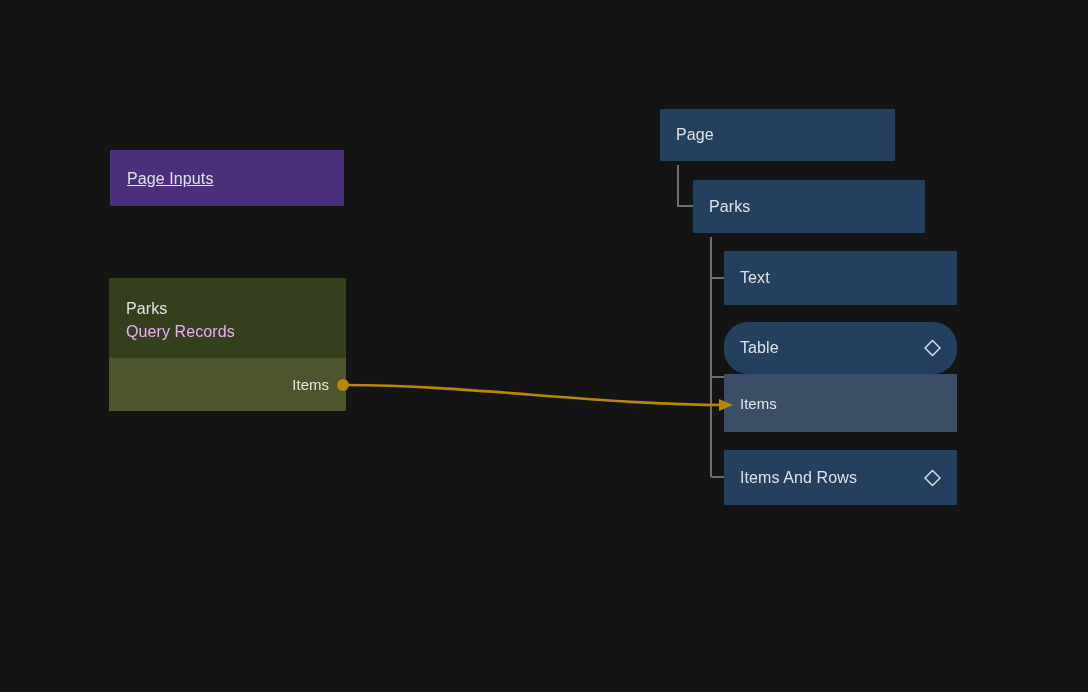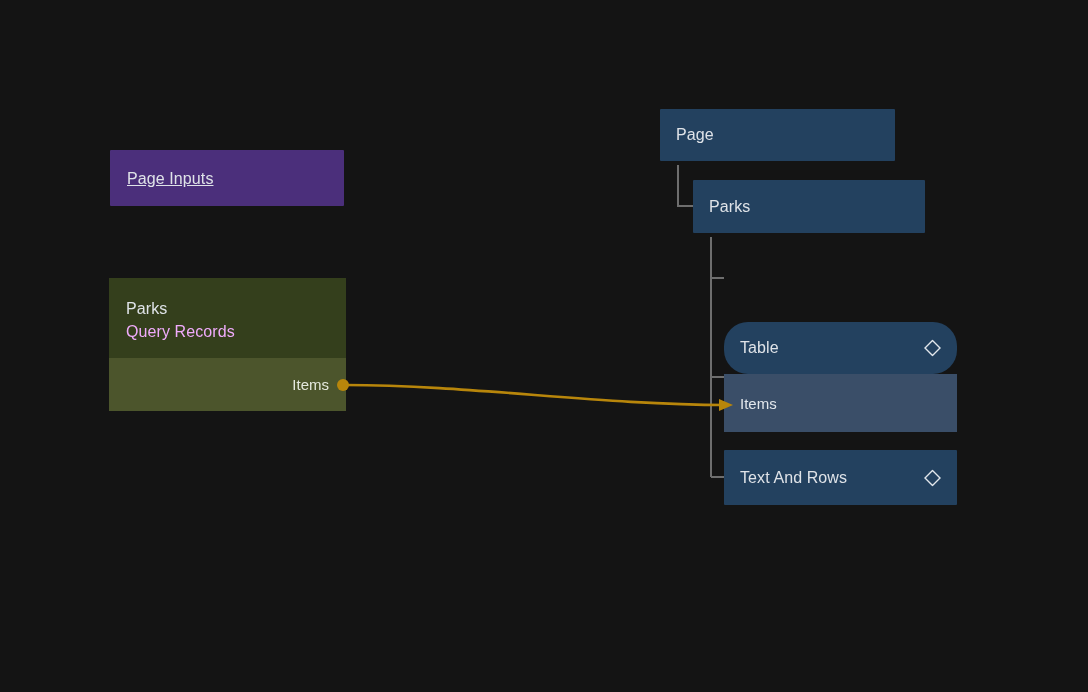--- a/index.html
+++ b/index.html
@@ -183,35 +183,38 @@
   </div>
 
   <div class="node node-blue" style="left:660px; top:109px; width:235px; height:52px;">
     <span class="node-title">Page</span>
   </div>
 
   <div class="node node-blue" style="left:693px; top:180px; width:232px; height:53px;">
     <span class="node-title">Parks</span>
   </div>
 
+  <div class="node node-blue" style="left:724px; top:251px; width:233px; height:54px;">
+    <span class="node-title">Text</span>
+  </div>
 
   <div class="node node-blue has-rows" style="left:724px; top:322px; width:233px; height:110px; background:transparent;">
     <div class="blue-head">
       <span class="node-title">Table</span>
       <svg class="diamond-icon" viewBox="0 0 17 17" xmlns="http://www.w3.org/2000/svg">
         <path d="M 8.5 1 L 16 8.5 L 8.5 16 L 1 8.5 Z" fill="none" stroke="#e2e7ec" stroke-width="1.4"></path>
       </svg>
     </div>
     <div class="blue-row" style="top:52px; height:58px;">
       <span class="row-label">Items</span>
     </div>
   </div>
 
   <div class="node node-blue" style="left:724px; top:450px; width:233px; height:55px;">
-    <span class="node-title">Text And Rows</span>
+    <span class="node-title">Items And Rows</span>
     <svg class="diamond-icon" viewBox="0 0 17 17" xmlns="http://www.w3.org/2000/svg">
       <path d="M 8.5 1 L 16 8.5 L 8.5 16 L 1 8.5 Z" fill="none" stroke="#e2e7ec" stroke-width="1.4"></path>
     </svg>
   </div>
 
   <svg class="overlay edges" viewBox="0 0 1088 692" xmlns="http://www.w3.org/2000/svg">
     <path d="M 345 385 C 470 385, 600 405, 726 405" fill="none" stroke="#b8860b" stroke-width="2.6"></path>
     <circle cx="343" cy="385" r="6" fill="#b8860b"></circle>
     <path d="M 733 405 L 719 399 L 719 411 Z" fill="#b8860b"></path>
   </svg>

